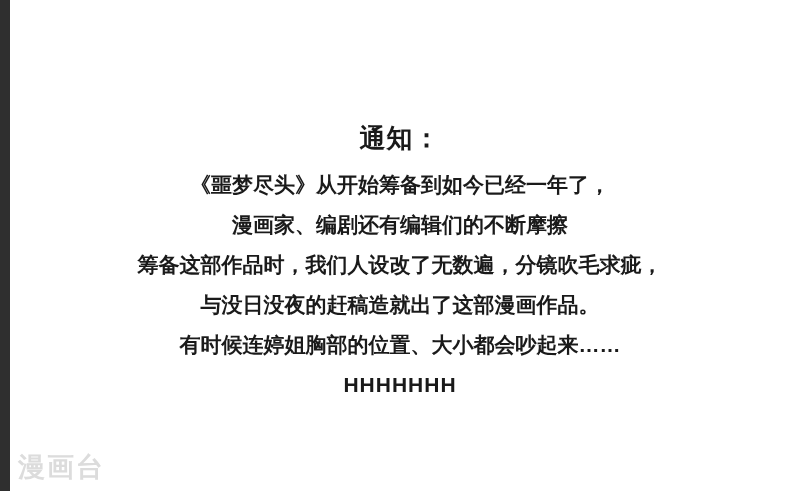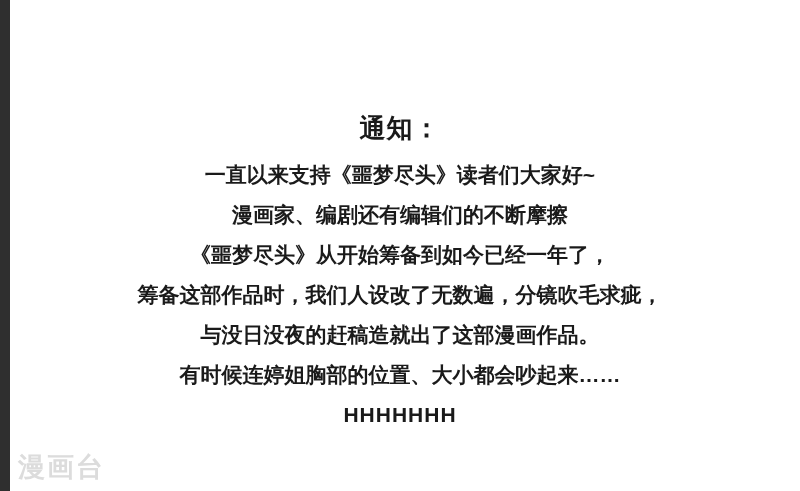--- a/index.html
+++ b/index.html
@@ -25,21 +25,21 @@
     position: absolute;
     left: 0;
     top: 0;
     width: 10px;
     height: 491px;
     background: #2f2f2f;
   }
   .notice-block {
     position: absolute;
     left: 0;
-    top: 0;
+    top: 10px;
     width: 800px;
     height: 435px;
     display: flex;
     flex-direction: column;
     align-items: center;
     justify-content: flex-start;
     padding-top: 112px;
     box-sizing: border-box;
   }
   .notice-title {
@@ -77,23 +77,22 @@
 </style>
 </head>
 <body>
 
 <div class="page">
 
   <div class="left-bar"></div>
 
   <div class="notice-block">
     <div class="notice-title">通知：</div>
-    <div class="notice-line">一直以来支持《噩梦尽头》读者们大家好~</div>
+    <div class="notice-line">《噩梦尽头》从开始筹备到如今已经一年了，</div>
     <div class="notice-line">漫画家、编剧还有编辑们的不断摩擦</div>
-    <div class="notice-line">《噩梦尽头》从开始筹备到如今已经一年了，</div>
     <div class="notice-line">筹备这部作品时，我们人设改了无数遍，分镜吹毛求疵，</div>
     <div class="notice-line">与没日没夜的赶稿造就出了这部漫画作品。</div>
     <div class="notice-line">有时候连婷姐胸部的位置、大小都会吵起来……</div>
     <div class="notice-line last">HHHHHHH</div>
   </div>
 
   <div class="watermark">漫画台</div>
 
 </div>
 

